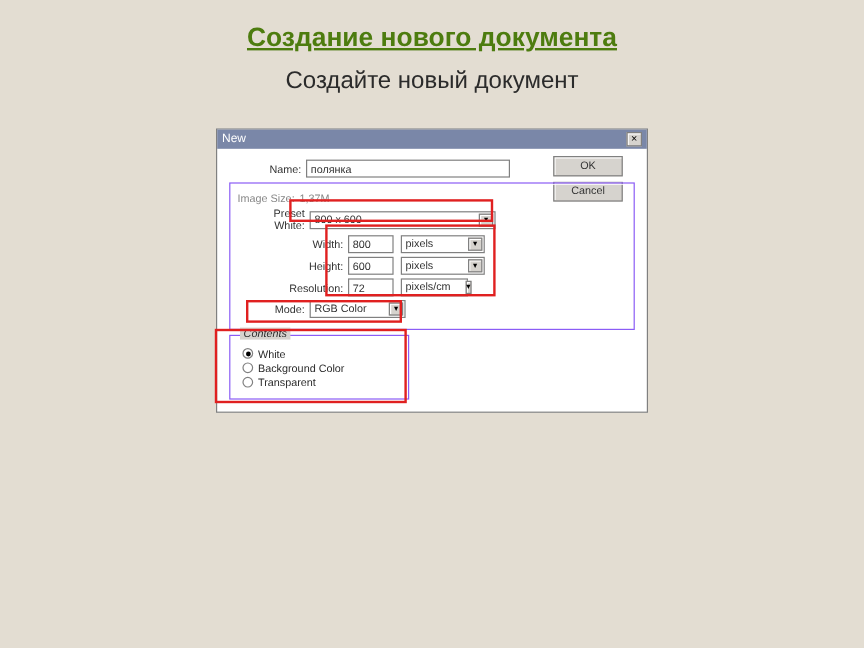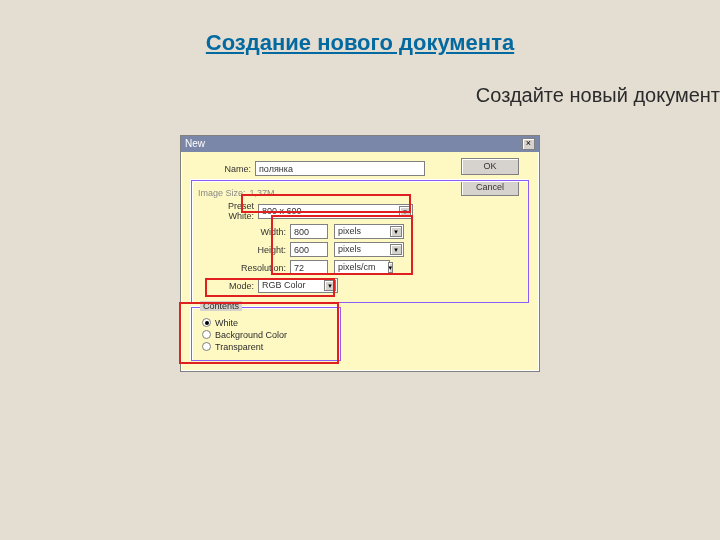--- a/index.html
+++ b/index.html
@@ -10,36 +10,36 @@
     height: 540px;
     background: #e3ddd2;
     font-family: Arial, sans-serif;
     overflow: hidden;
   }
   .slide-title {
     text-align: center;
     font-size: 22px;
     font-weight: bold;
     text-decoration: underline;
-    color: #0369a1;
-    margin-top: 30px;
+    color: #4d7c0f;
+    margin-top: 18px;
   }
   .slide-sub {
-    text-align: right;
+    text-align: center;
     font-size: 20px;
     color: #2b2b2b;
-    margin-top: 28px;
+    margin-top: 12px;
   }
   .dialog-wrap {
     position: relative;
     width: 360px;
     margin: 28px auto 0;
   }
   .dialog {
-    background: #fef9c3;
+    background: #ffffff;
     border: 1px solid #808080;
     box-shadow: -1px -1px 0 #fff inset, 1px 1px 0 #fff inset;
     position: relative;
     font-size: 10px;
     color: #2b2b2b;
   }
   .titlebar {
     background: #7a87a8;
     color: #fff;
     height: 16px;
@@ -133,20 +133,21 @@
     margin-top: 4px;
     position: relative;
   }
   .group-title {
     position: absolute;
     top: -7px;
     left: 8px;
     background: #d6d3ce;
     padding: 0 3px;
     font-size: 9px;
+    font-style: italic;
   }
   .radio-row {
     font-size: 9px;
     margin: 2px 0 2px 2px;
     display: flex;
     align-items: flex-start;
   }
   .radio {
     width: 9px; height: 9px;
     border: 1px solid #808080;

